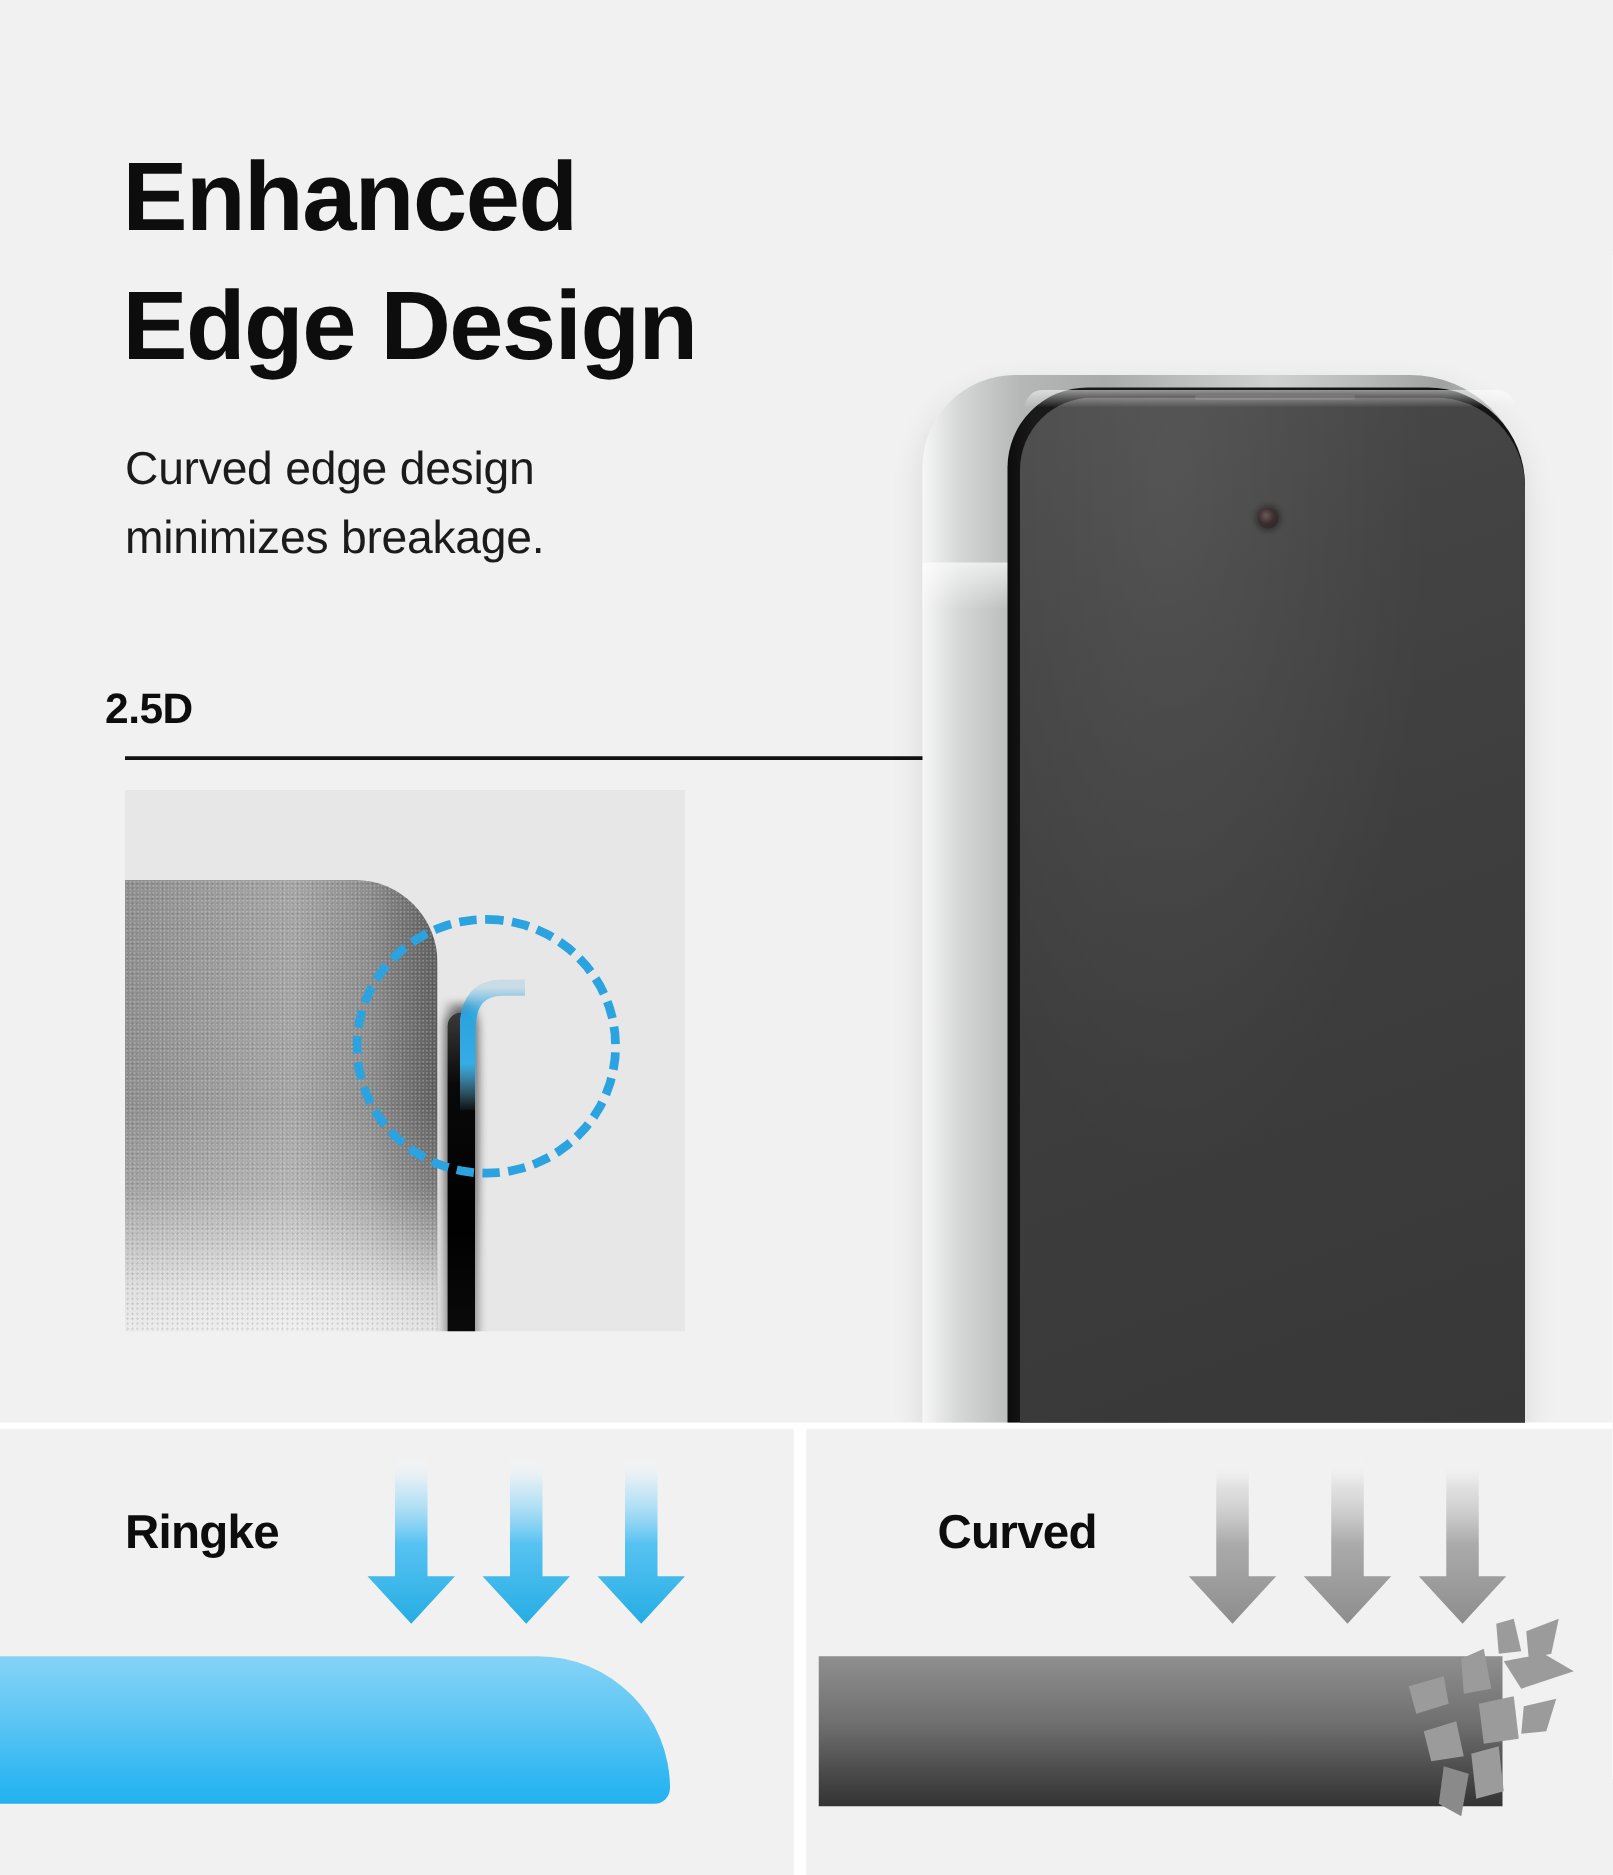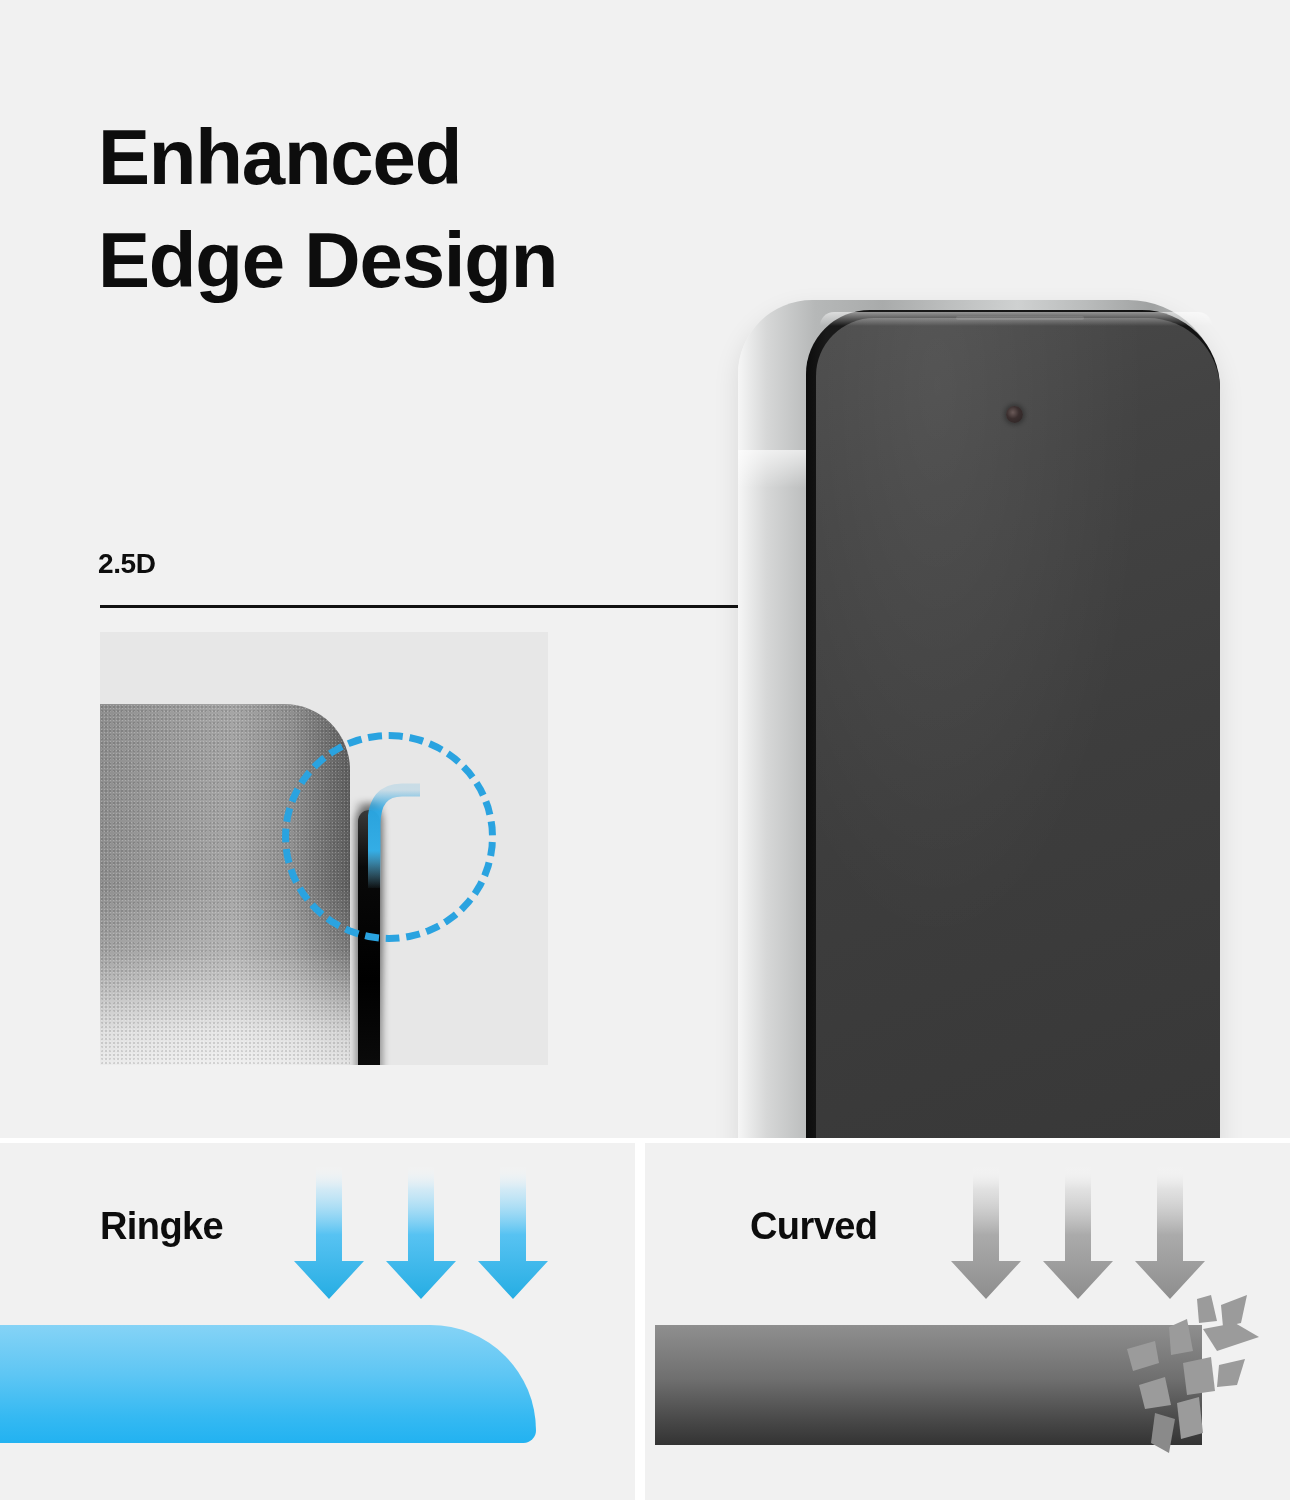--- a/index.html
+++ b/index.html
@@ -23,22 +23,22 @@
     letter-spacing:-1.2px;color:#0d0d0d;white-space:pre-line;
   }
   .subhead{
     position:absolute;left:100px;top:348px;
     font-size:37px;font-weight:400;line-height:1.48;
     letter-spacing:-0.2px;color:#1b1b1b;white-space:pre-line;
   }
 
   
   .callout-label{
-    position:absolute;left:98px;top:548px;
-    font-size:28px;font-weight:700;letter-spacing:-0.4px;color:#0d0d0d;
+    position:absolute;left:84px;top:548px;
+    font-size:34px;font-weight:700;letter-spacing:-0.4px;color:#0d0d0d;
   }
   .callout-line{
     position:absolute;left:100px;top:605px;width:730px;height:3px;
     background:#111111;
   }
 
   
   .detail-img{
     position:absolute;left:100px;top:632px;width:448px;height:433px;
     background:#e7e7e7;overflow:hidden;
@@ -152,20 +152,22 @@
 </style>
 </head>
 <body>
 
 <div id="root">
 
   <div class="top-panel">
 
     <div class="headline">Enhanced
 Edge Design</div>
+    <div class="subhead">Curved edge design
+minimizes breakage.</div>
 
     <div class="callout-label">2.5D</div>
     <div class="callout-line"></div>
 
     <div class="detail-img">
       <div class="glass-body"></div>
       <div class="glass-grain"></div>
       <div class="edge-dark-blur"></div>
       <div class="edge-dark"></div>
 

